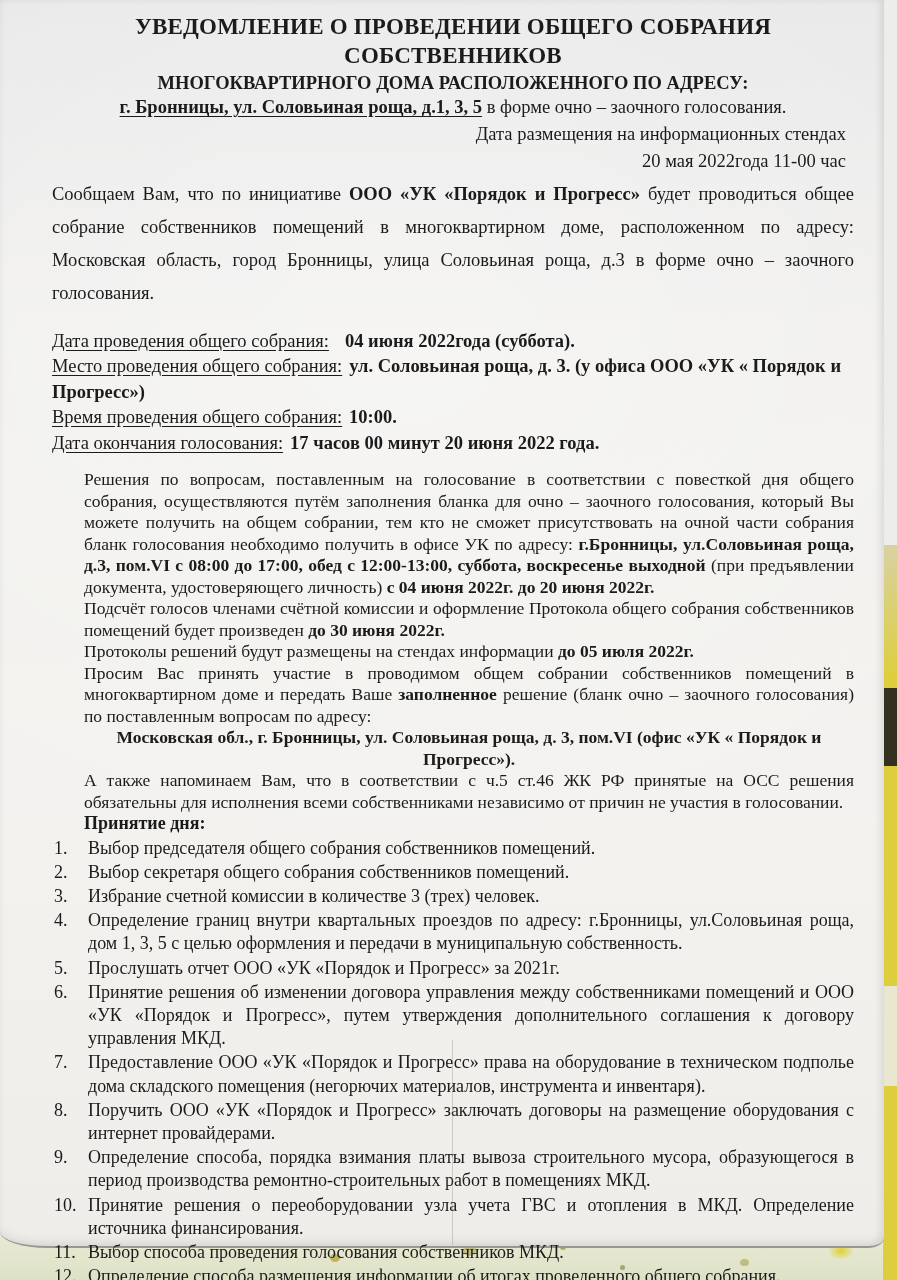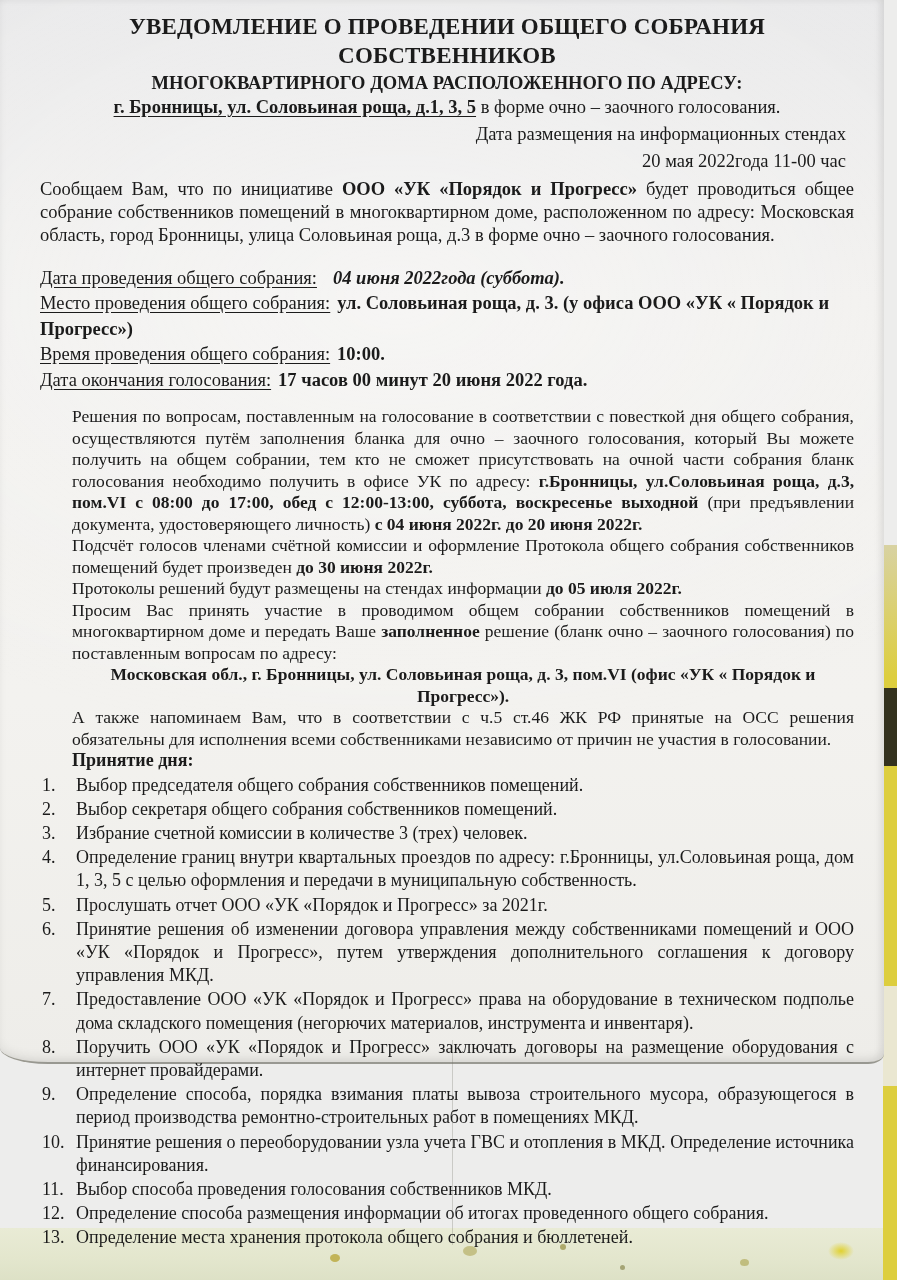--- a/index.html
+++ b/index.html
@@ -27,45 +27,45 @@
   
   .yellow-strip{
     position:absolute;right:0;top:545px;bottom:0;width:14px;
     background:linear-gradient(180deg,#d8d2a2 0%,var(--board_yellow,#ddce3e) 18%,var(--board_yellow,#ddce3e) 100%);
   }
   .strip-dark{position:absolute;right:0;top:688px;width:14px;height:78px;background:#34321e;}
   .strip-light{position:absolute;right:0;top:986px;width:14px;height:100px;background:#eae7d1;}
   
   .paper{
     position:absolute;top:0;left:0;
-    width:884px;height:1064px;
+    width:884px;height:1248px;
     box-sizing:border-box;
-    padding:12px 30px 0 40px;
+    padding:12px 30px 0 52px;
     background:
       radial-gradient(120% 60% at 45% 28%, rgba(255,255,255,.35), rgba(255,255,255,0) 70%),
       linear-gradient(180deg,#e9e9ea 0%,#f1f0ee 28%,#f3f2ef 66%,#eeede9 100%);
     border-bottom:2px solid rgba(70,70,55,.5);
     border-bottom-left-radius:48px 16px;
     border-bottom-right-radius:16px 10px;
     box-shadow:inset -4px 0 7px rgba(0,0,0,.07), inset 0 -6px 9px rgba(0,0,0,.05);
   }
   .fold-line{position:absolute;left:452px;top:1040px;height:205px;width:1px;background:rgba(110,110,100,.28);}
   
   .title{font-size:23px;font-weight:bold;text-align:center;line-height:29px;letter-spacing:.2px;}
   .subtitle{font-size:18.5px;font-weight:bold;text-align:center;line-height:23px;margin-top:2px;}
   .addr-line{font-size:18.5px;text-align:center;line-height:23px;margin-top:1px;}
   .addr-line .u{font-weight:bold;text-decoration:underline;text-underline-offset:3px;}
   .posting{font-size:18.5px;text-align:right;line-height:23px;padding-right:4px;}
   .posting div{margin:4px;}
-  .intro{font-size:18.5px;line-height:23px;text-align:justify;margin-top:5px;}
+  .intro{font-size:18.5px;line-height:33px;text-align:justify;margin-top:5px;}
   .details{margin-top:16px;font-size:18.5px;line-height:25.5px;}
   .detail-line{white-space:normal;}
   .detail-label{text-decoration:underline;text-underline-offset:3px;}
   .detail-value{font-weight:bold;margin-left:7px;}
-  .detail-line.first .detail-value{margin-left:16px;font-style:italic;}
+  .detail-line.first .detail-value{margin-left:16px;}
   .block{margin:13px 0 0 32px;font-size:17.5px;line-height:21.5px;text-align:justify;}
   .block p{margin:0;}
   .submit-address{font-weight:bold;text-align:center;}
   .agenda-title{font-weight:bold;font-size:18px;text-align:left;margin-top:2px;}
   ol.agenda{margin:2px 0 0 0;padding:0;list-style:none;counter-reset:item;font-size:18px;line-height:23.2px;}
   ol.agenda li{position:relative;padding-left:36px;text-align:justify;counter-increment:item;margin-top:1px;}
   ol.agenda li::before{content:counter(item) ".";position:absolute;left:2px;top:0;}
 </style>
 </head>
 <body>

